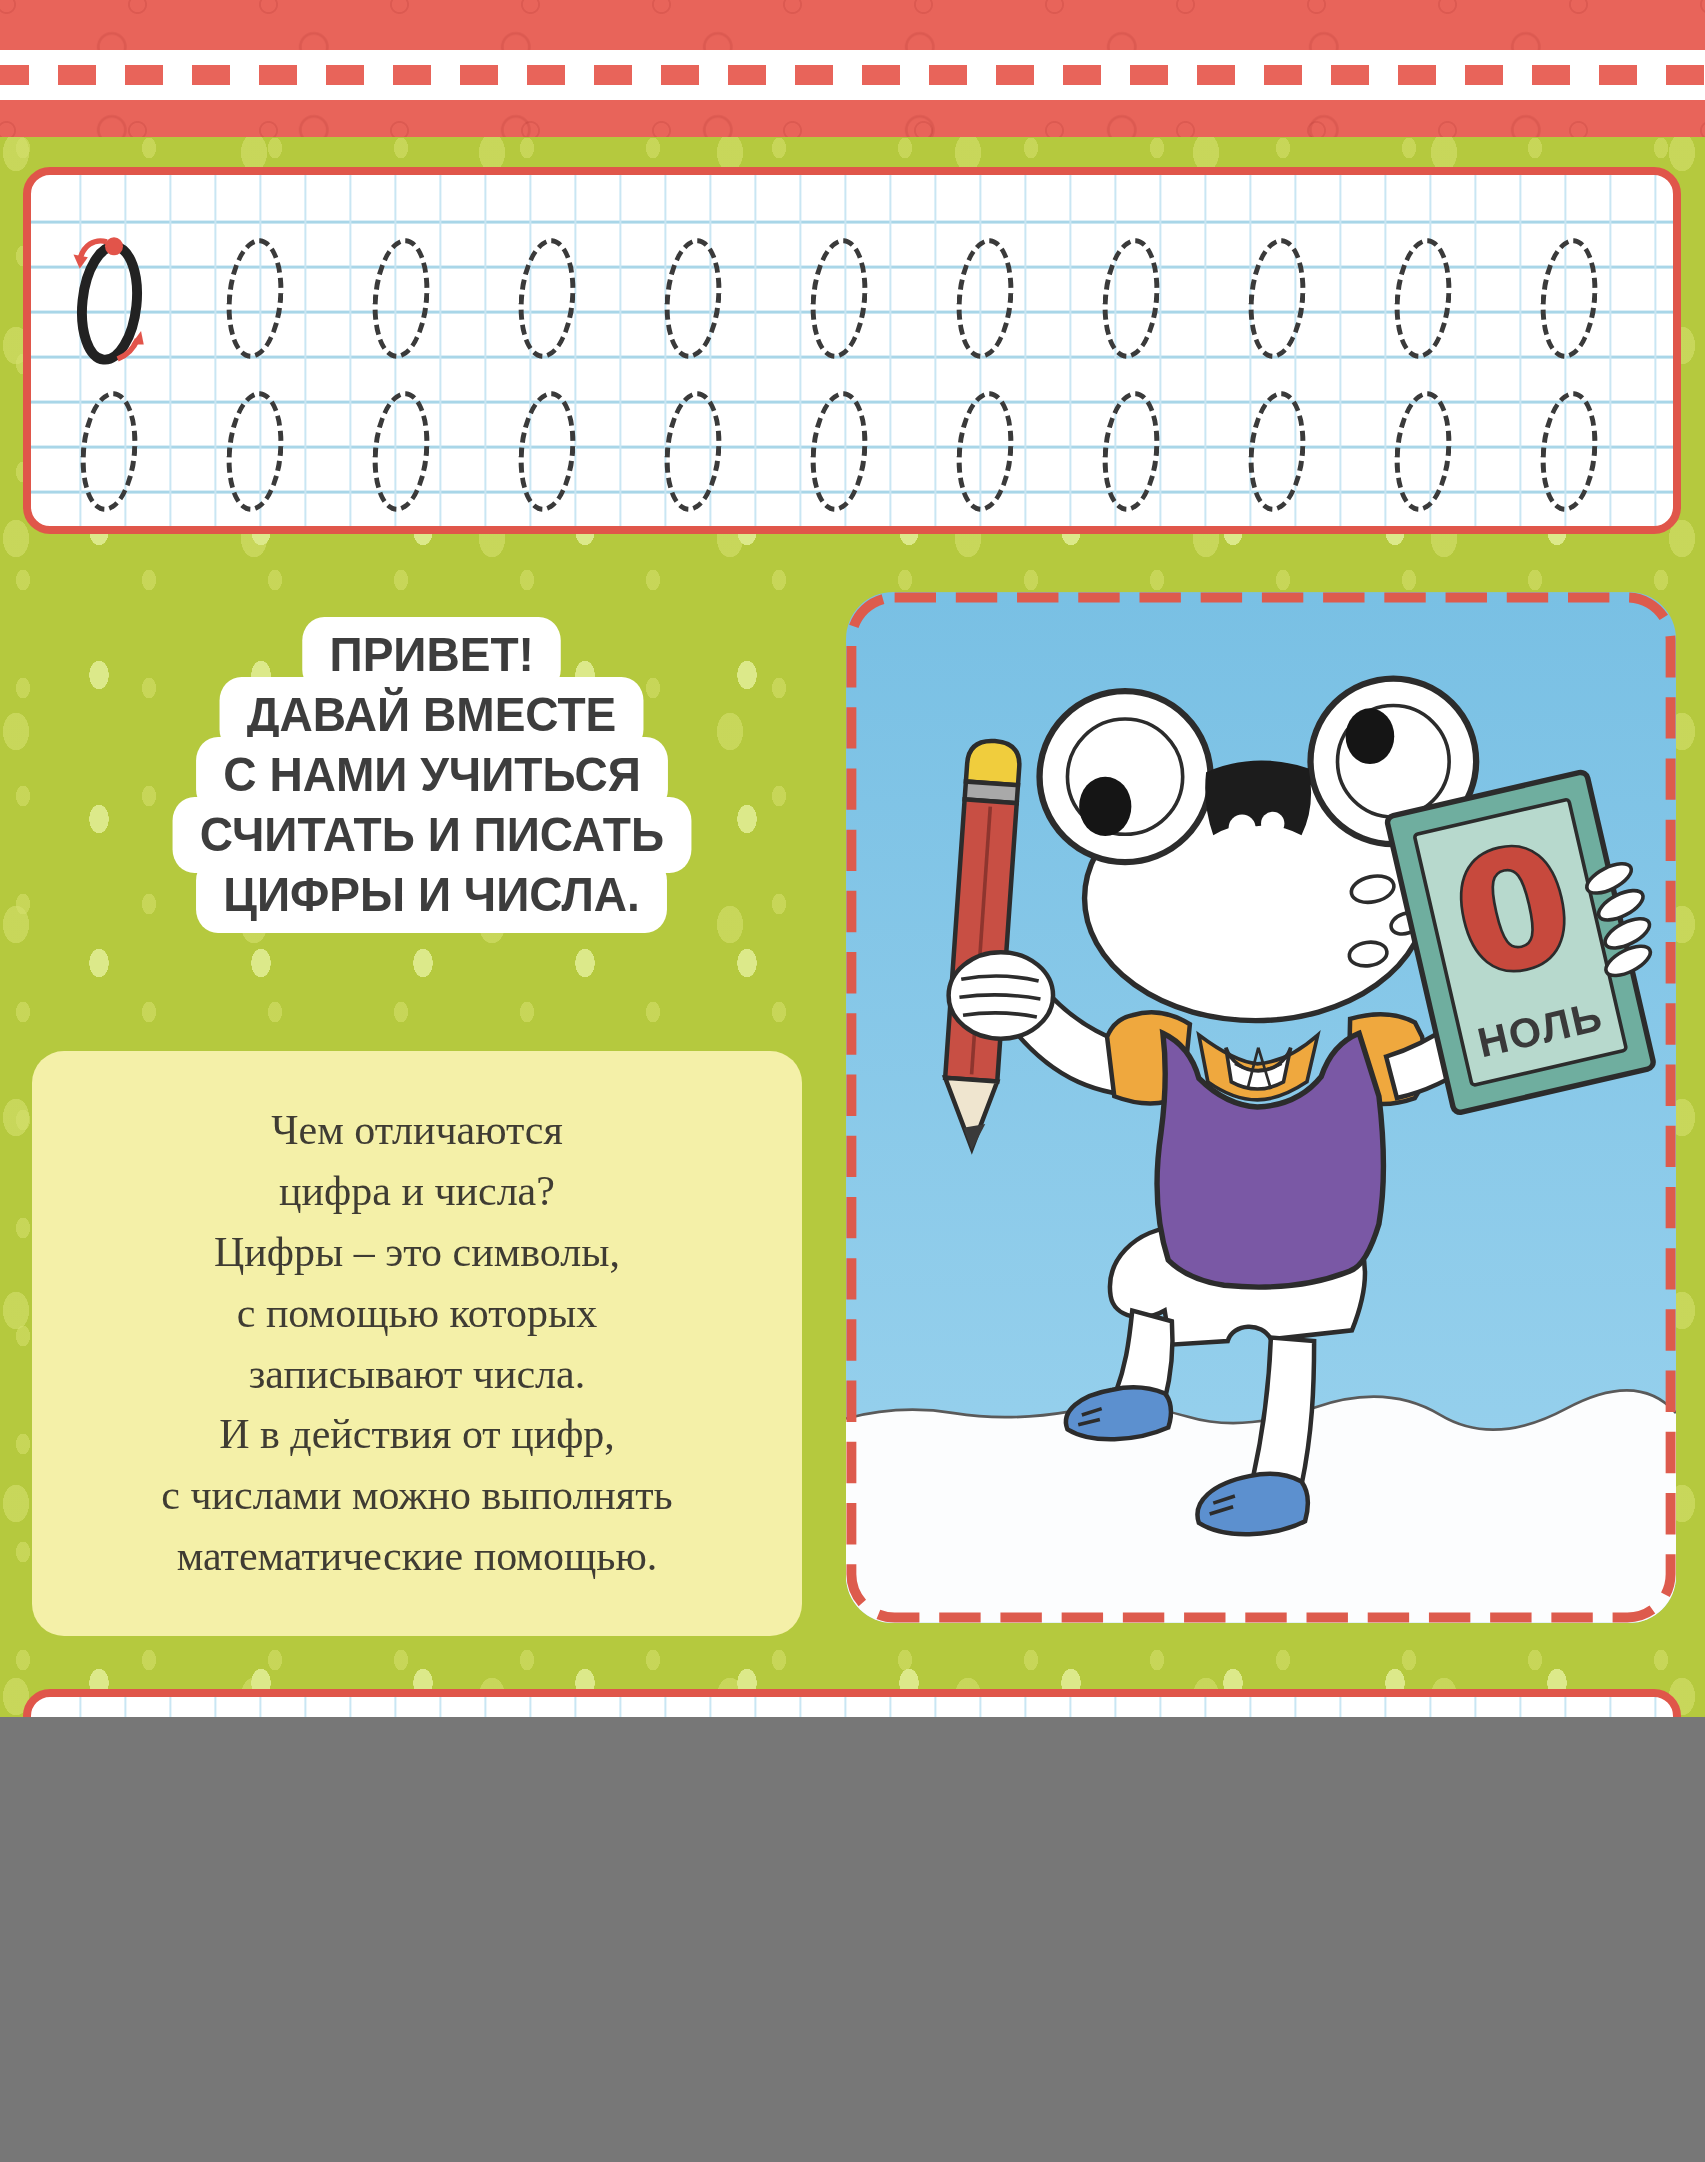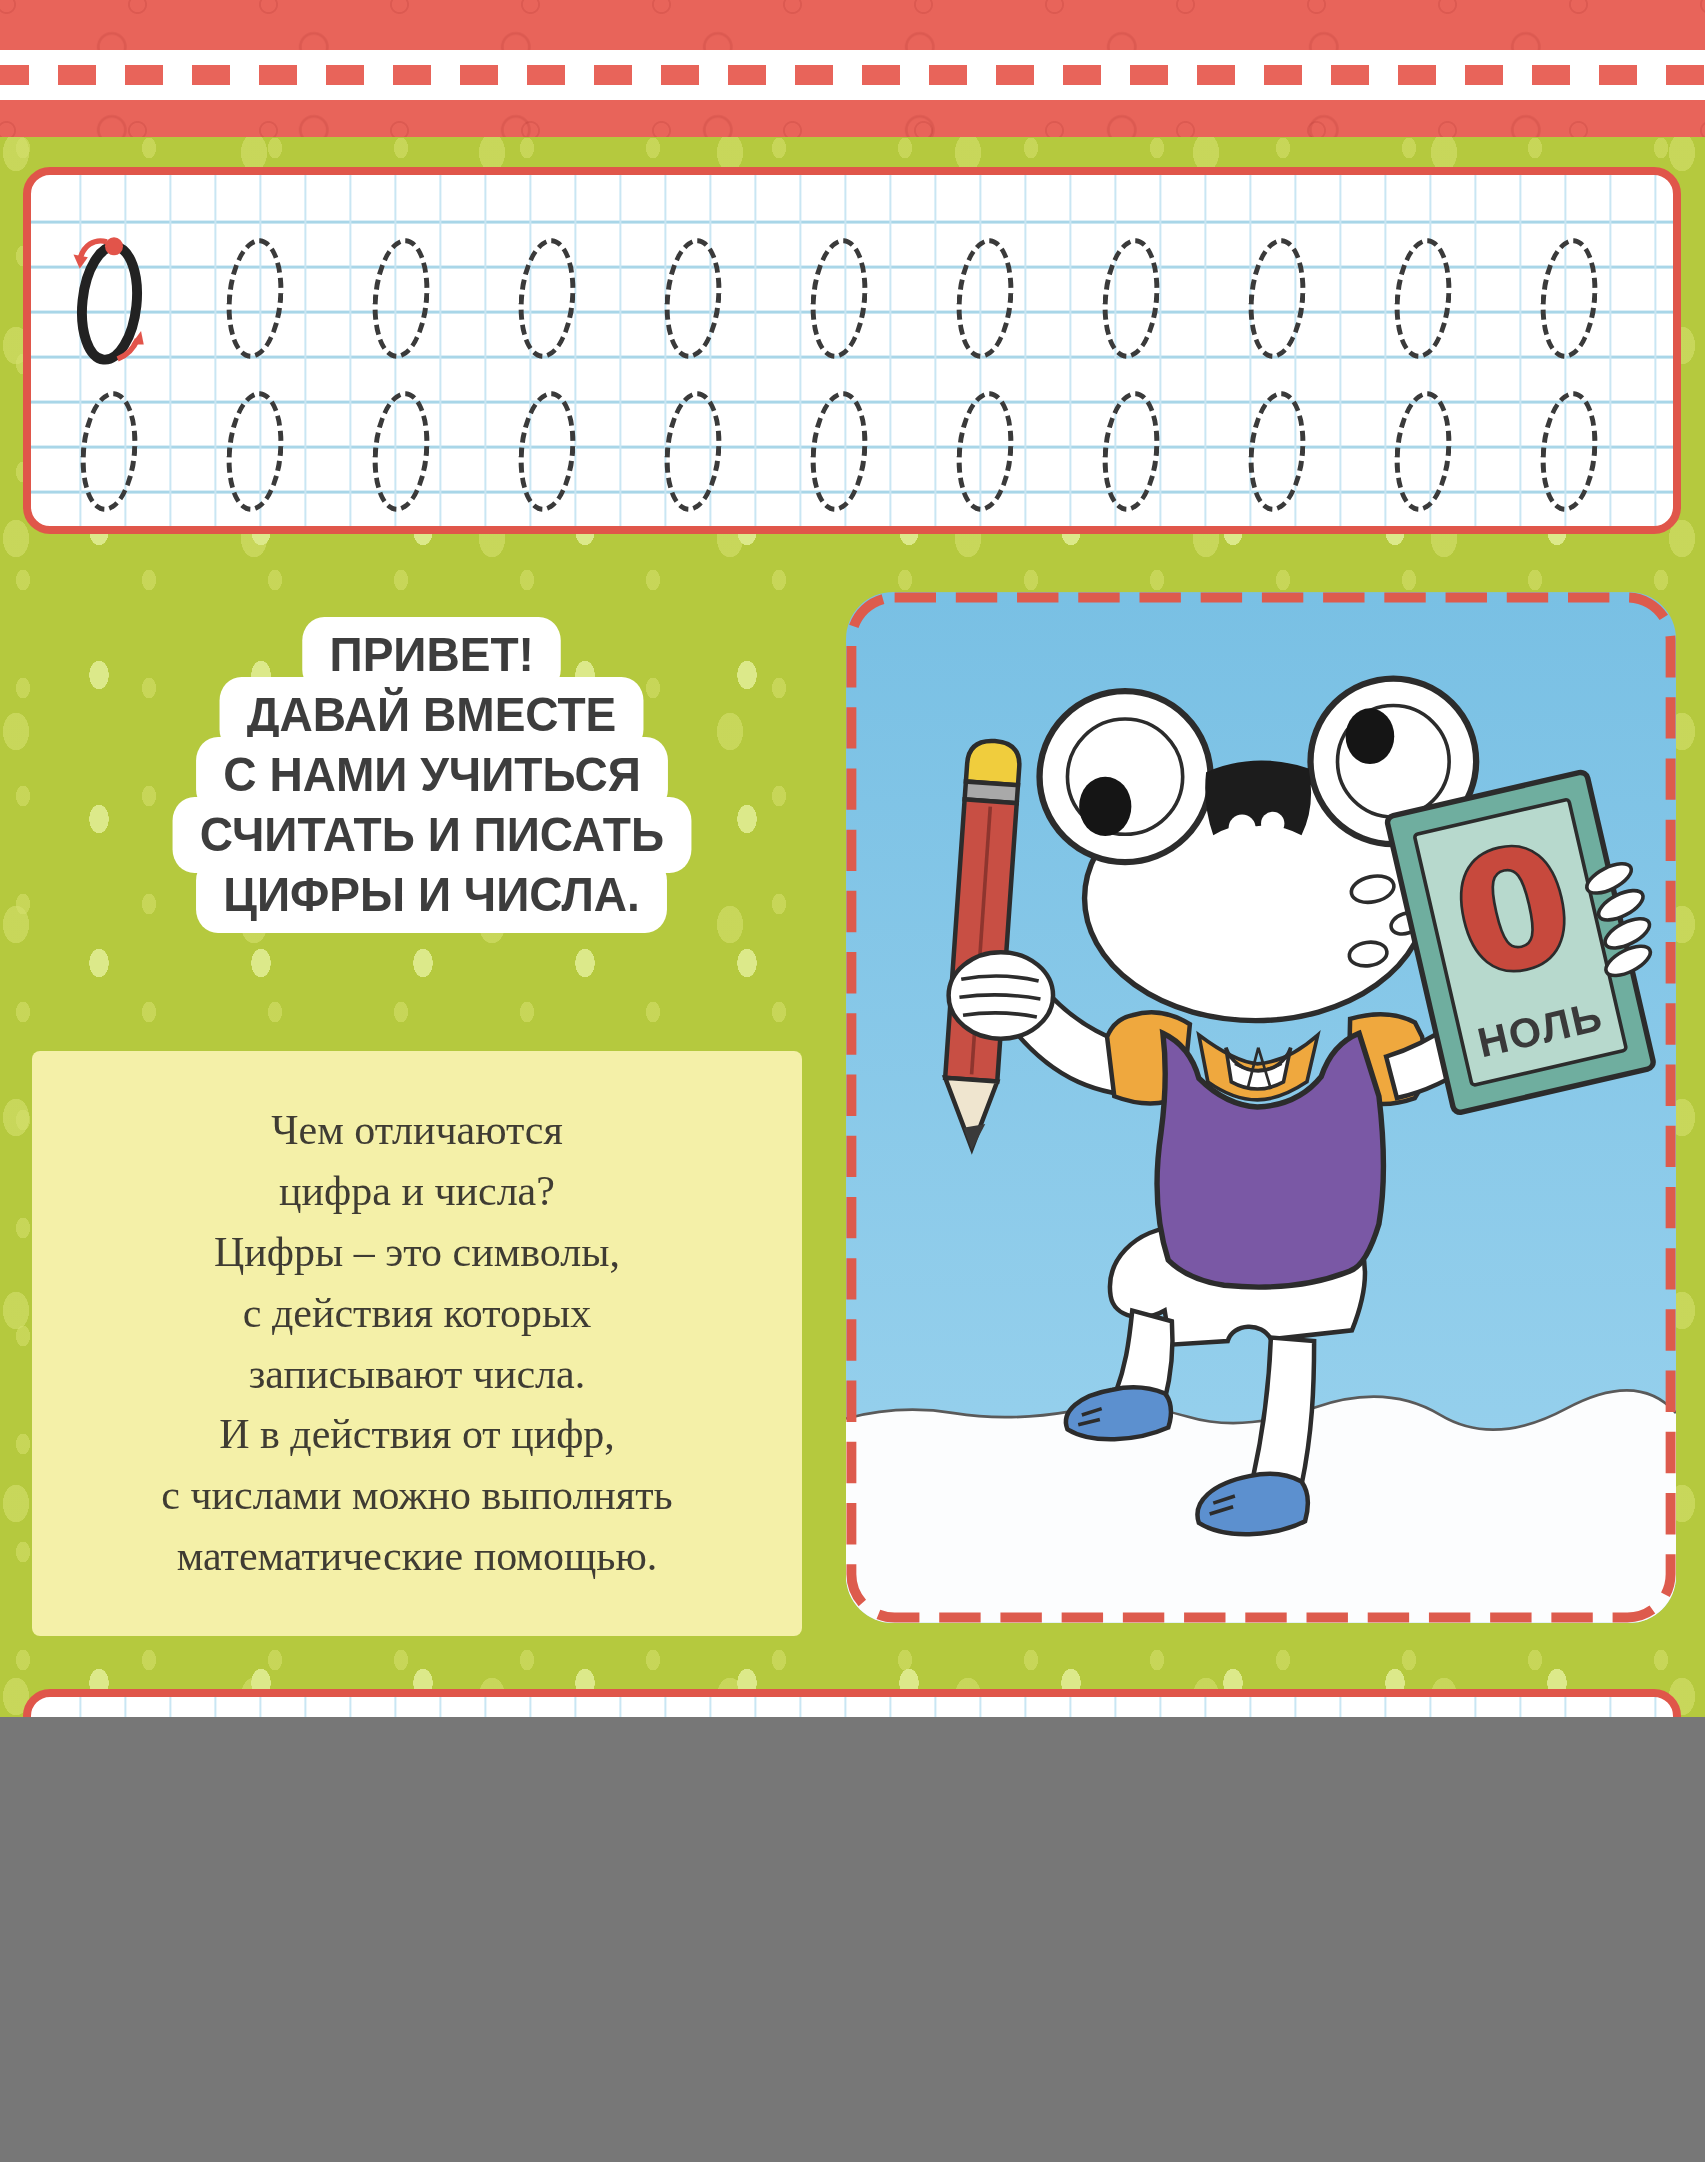--- a/index.html
+++ b/index.html
@@ -63,21 +63,21 @@
   .bubble{position:absolute; left:133px; top:617px; width:598px; display:flex; flex-direction:column; align-items:center;}
   .bubble-line{
     background:#fff; border-radius:23.4px; padding:12.6px 29px 14.4px; margin-top:-16px;
     font-weight:700; font-size:49px; line-height:1; color:var(--bubble_text);
     letter-spacing:0; transform:scaleX(.94); white-space:nowrap;
   }
   .bubble-line:first-child{margin-top:0;}
   
   .info-card{
     position:absolute; left:32px; top:1051px; width:770px; height:585px;
-    background:var(--info_bg); border-radius:8px;
+    background:var(--info_bg); border-radius:32px;
     display:flex; flex-direction:column; align-items:center; justify-content:center;
     font-family:"Liberation Serif", serif; font-size:42px; line-height:1.45; color:var(--info_text);
     text-align:center;
   }
   
   .illustration{
     position:absolute; left:846px; top:592px; width:830px; height:1031px;
     border-radius:47px; overflow:hidden;
   }
   .illustration .scene{position:absolute; inset:0;}
@@ -139,21 +139,21 @@
     <div class="bubble-line">ДАВАЙ ВМЕСТЕ</div>
     <div class="bubble-line">С НАМИ УЧИТЬСЯ</div>
     <div class="bubble-line">СЧИТАТЬ И ПИСАТЬ</div>
     <div class="bubble-line">ЦИФРЫ И ЧИСЛА.</div>
   </div>
 
   <div class="info-card">
     <div>Чем отличаются</div>
     <div>цифра и числа?</div>
     <div>Цифры – это символы,</div>
-    <div>с действия которых</div>
+    <div>с помощью которых</div>
     <div>записывают числа.</div>
     <div>И в действия от цифр,</div>
     <div>с числами можно выполнять</div>
     <div>математические помощью.</div>
   </div>
 
   <div class="illustration">
     <svg class="scene" viewBox="0 0 922 1145" width="830" height="1031">
       <defs>
         <linearGradient id="sky" x1="0" y1="0" x2="0" y2="1">

